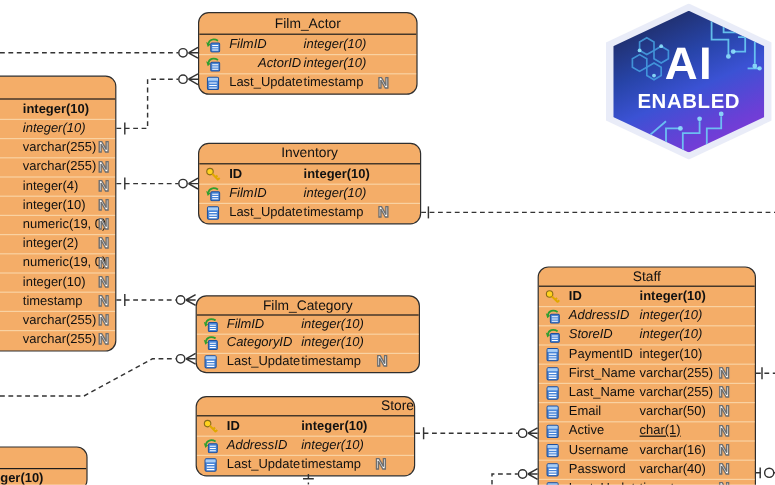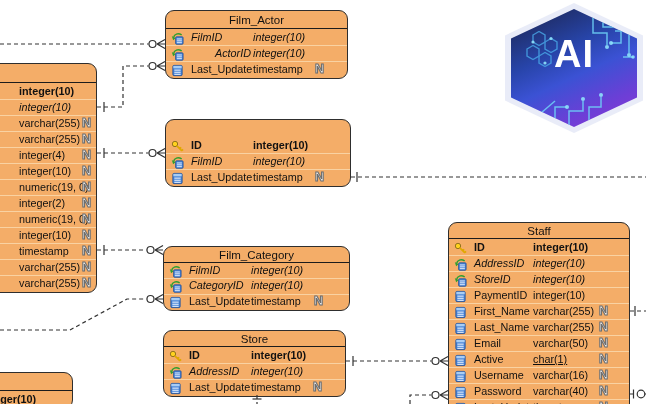--- a/index.html
+++ b/index.html
@@ -136,20 +136,21 @@
             <rect x="2" y="1.5" width="10" height="11" rx="1.2" fill="#4a86d8" stroke="#1d4f9c" stroke-width="0.9"></rect>
             <rect x="2.5" y="2" width="9" height="2.6" fill="#a8cdf4"></rect>
             <path d="M3.6 6.6 H10.4 M3.6 8.9 H10.4 M3.6 11.1 H10.4" stroke="#fff" stroke-width="1"></path>
           </svg></span>
         <span class="cname" style="line-height: 16px;">Last_Update</span>
         <span class="ctype" style="left: 87px; line-height: 16px;">timestamp</span>
         <span class="nb" style="right: 23px; line-height: 16px;">N</span>
       </div>
     </div>
     <div class="etable" style="left: 165px; top: 119px; width: 186px; height: 68px;">
+      <div class="thead" style="height: 17px; line-height: 17px;">Inventory</div>
       <div class="trow style-pk" style="top: 17px; height: 16px;">
         <span class="cicon" style="top: 1.5px;"><svg width="13" height="13" viewBox="0 0 14 14">
             <circle cx="4.3" cy="4.3" r="2.9" fill="#ffd21e" stroke="#8a6d1a"></circle>
             <path d="M6.3 6.3 L11.8 11.8 M9.4 9.4 L11 7.9 M11.4 11.4 L13 10" stroke="#e0a800" stroke-width="1.8" fill="none"></path>
           </svg></span>
         <span class="cname" style="line-height: 16px;">ID</span>
         <span class="ctype" style="left: 87px; line-height: 16px;">integer(10)</span>
       </div>
       <div class="trow style-fk" style="top: 33px; height: 16px;">
         <div class="sep"></div>
@@ -203,21 +204,21 @@
             <rect x="2" y="1.5" width="10" height="11" rx="1.2" fill="#4a86d8" stroke="#1d4f9c" stroke-width="0.9"></rect>
             <rect x="2.5" y="2" width="9" height="2.6" fill="#a8cdf4"></rect>
             <path d="M3.6 6.6 H10.4 M3.6 8.9 H10.4 M3.6 11.1 H10.4" stroke="#fff" stroke-width="1"></path>
           </svg></span>
         <span class="cname" style="line-height: 15.3px;">Last_Update</span>
         <span class="ctype" style="left: 87px; line-height: 15.3px;">timestamp</span>
         <span class="nb" style="right: 26px; line-height: 15.3px;">N</span>
       </div>
     </div>
     <div class="etable" style="left: 163px; top: 330px; width: 183px; height: 67px;">
-      <div class="thead" style="height: 16px; line-height: 16px;">Store</div>
+      <div class="thead" style="height: 16px; line-height: 16px; text-align: right;">Store</div>
       <div class="trow style-pk" style="top: 16px; height: 16px;">
         <span class="cicon" style="top: 1.5px;"><svg width="13" height="13" viewBox="0 0 14 14">
             <circle cx="4.3" cy="4.3" r="2.9" fill="#ffd21e" stroke="#8a6d1a"></circle>
             <path d="M6.3 6.3 L11.8 11.8 M9.4 9.4 L11 7.9 M11.4 11.4 L13 10" stroke="#e0a800" stroke-width="1.8" fill="none"></path>
           </svg></span>
         <span class="cname" style="line-height: 16px;">ID</span>
         <span class="ctype" style="left: 87px; line-height: 16px;">integer(10)</span>
       </div>
       <div class="trow style-fk" style="top: 32px; height: 16px;">
         <div class="sep"></div>
@@ -457,15 +458,16 @@
           <circle cx="56" cy="98" r="2"></circle>
             <circle cx="72" cy="90" r="2"></circle>
           <circle cx="90" cy="86" r="2"></circle>
             <circle cx="28" cy="106" r="1.8"></circle>
           <circle cx="22" cy="33" r="1.6"></circle>
             <circle cx="40" cy="29.5" r="1.6"></circle>
           <circle cx="34" cy="54" r="1.6"></circle>
         </g>
       </svg>
       <div class="ai-txt">AI</div>
+      <div class="enabled-txt">ENABLED</div>
     </div>
   </div>
 </div>
 
 </body></html>

